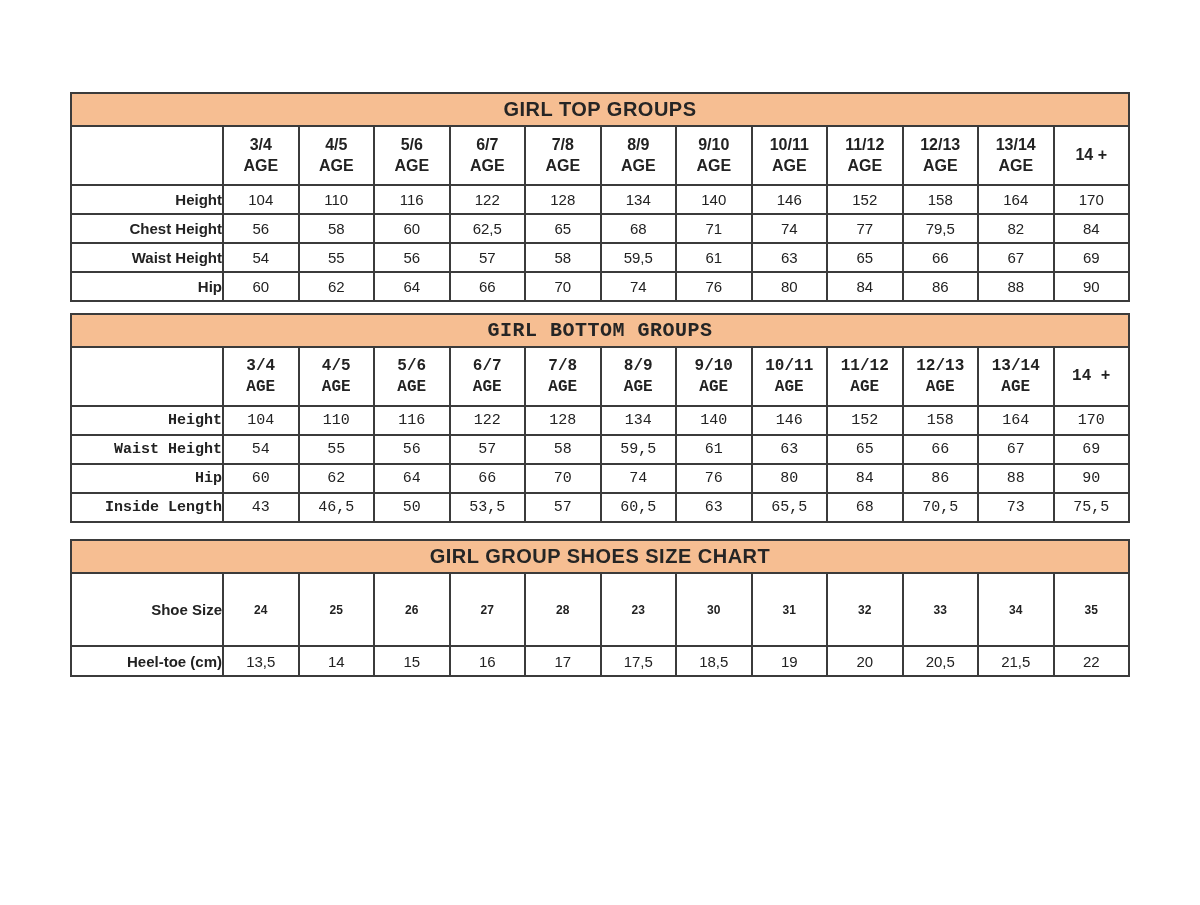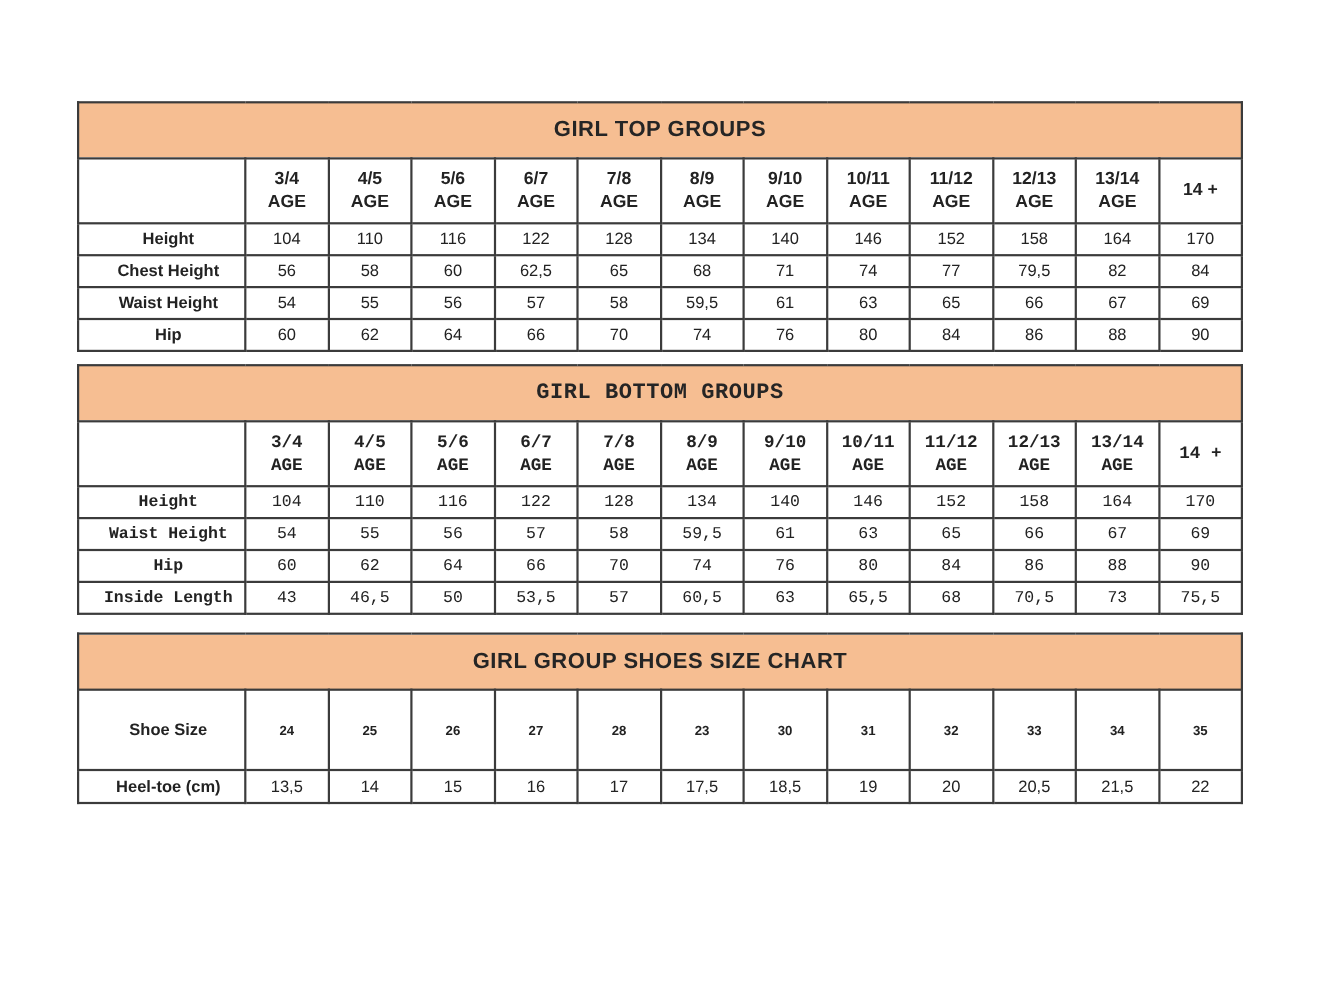--- a/index.html
+++ b/index.html
@@ -29,34 +29,34 @@
     border: 2px solid #3b3b3b;
     text-align: center;
     vertical-align: middle;
     font-size: 15px;
     color: #222222;
     overflow: hidden;
   }
 
   td.band {
     background: #f6be92;
-    height: 51px;
+    height: 33px;
     font-size: 20px;
     font-weight: bold;
     letter-spacing: 0.5px;
     color: #252525;
   }
 
   tr.hdr-row th { height: 59px; font-size: 16px; font-weight: bold; line-height: 1.3; }
   tr.data-row td, tr.data-row th { height: 29px; }
   tr.tall-row td, tr.tall-row th { height: 73px; }
   tr.shoe-bottom td, tr.shoe-bottom th { height: 30px; }
 
   th.label {
-    text-align: center;
+    text-align: right;
     padding-left: 12px;
     font-weight: bold;
     font-size: 15px;
   }
   td.val { font-weight: normal; }
   td.val-bold { font-weight: bold; font-size: 12px; }
   .hdr-line { display: block; }
 </style>
 </head>
 <body>

